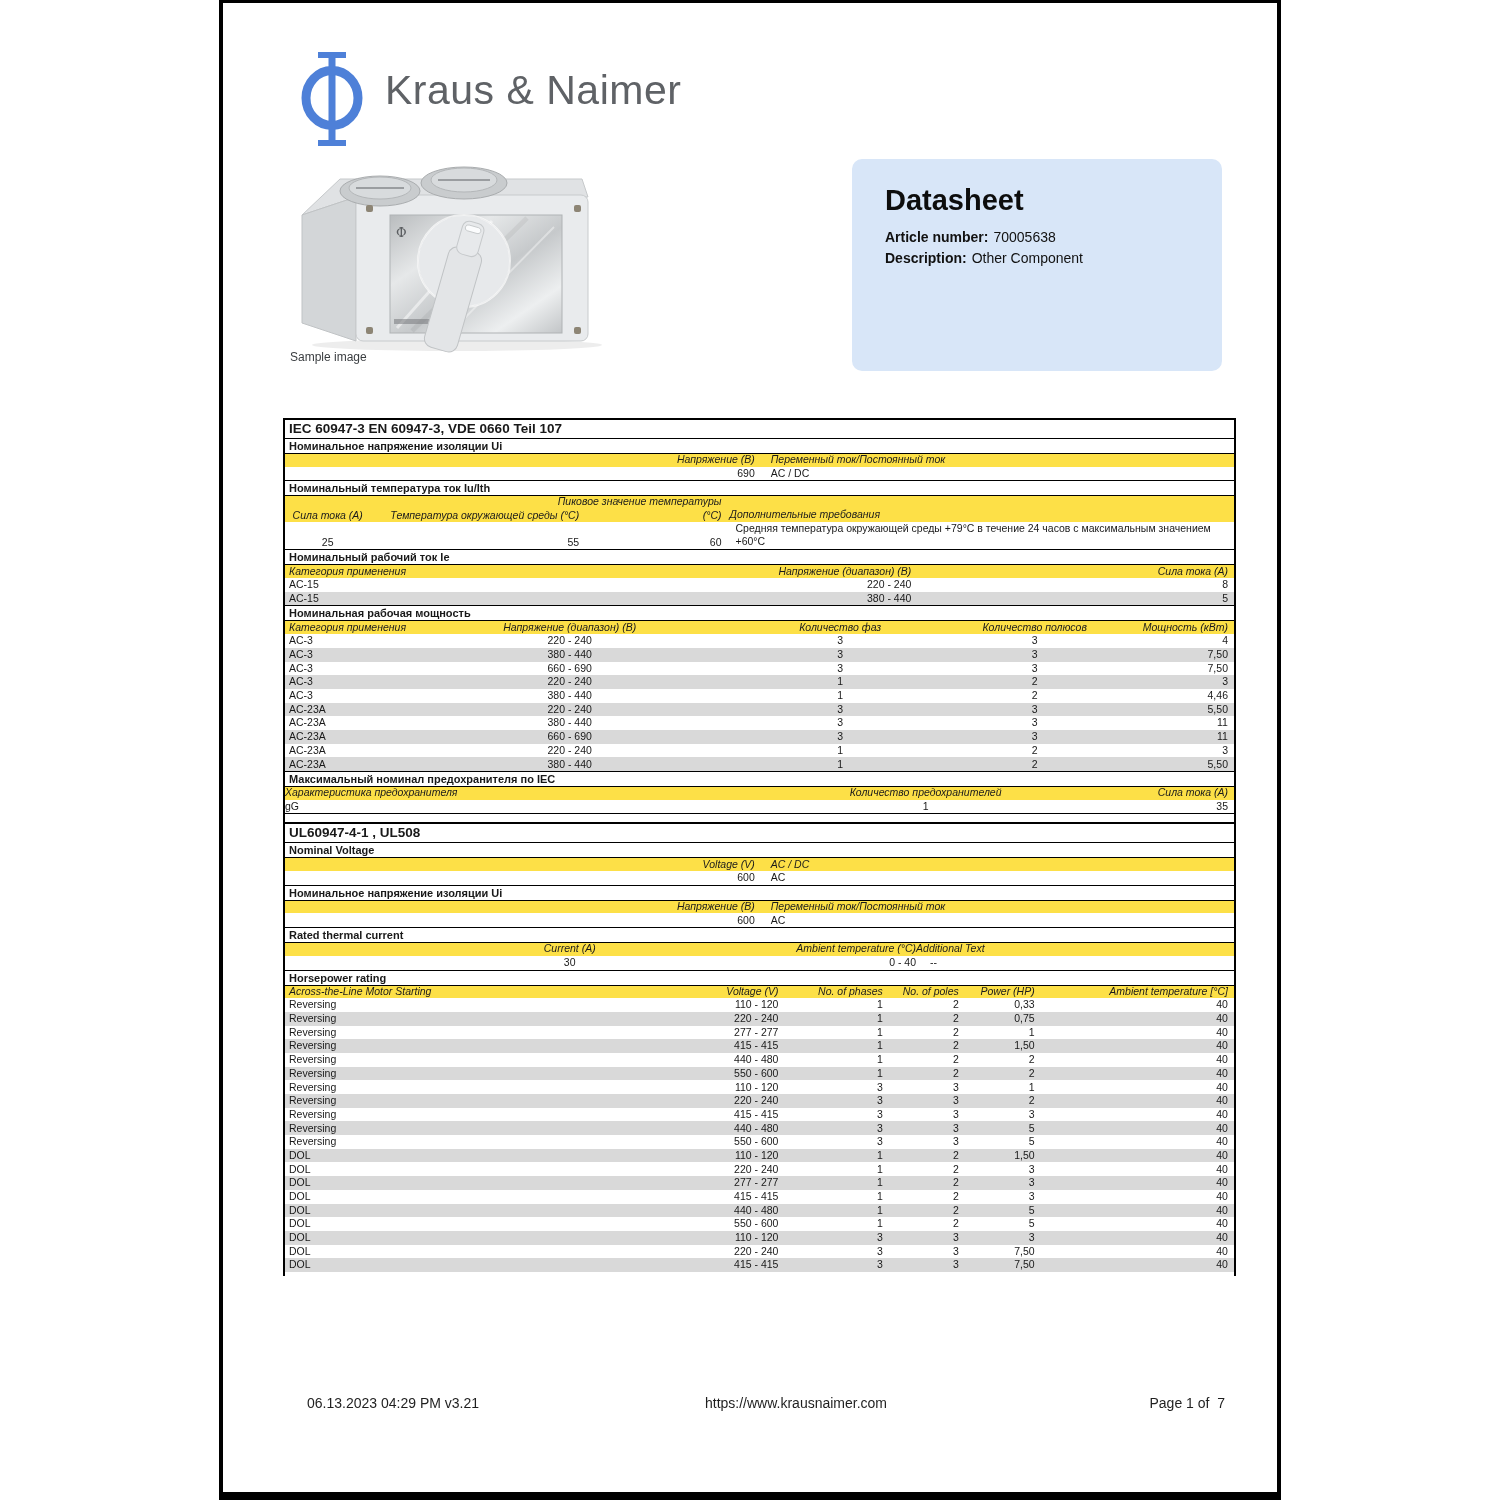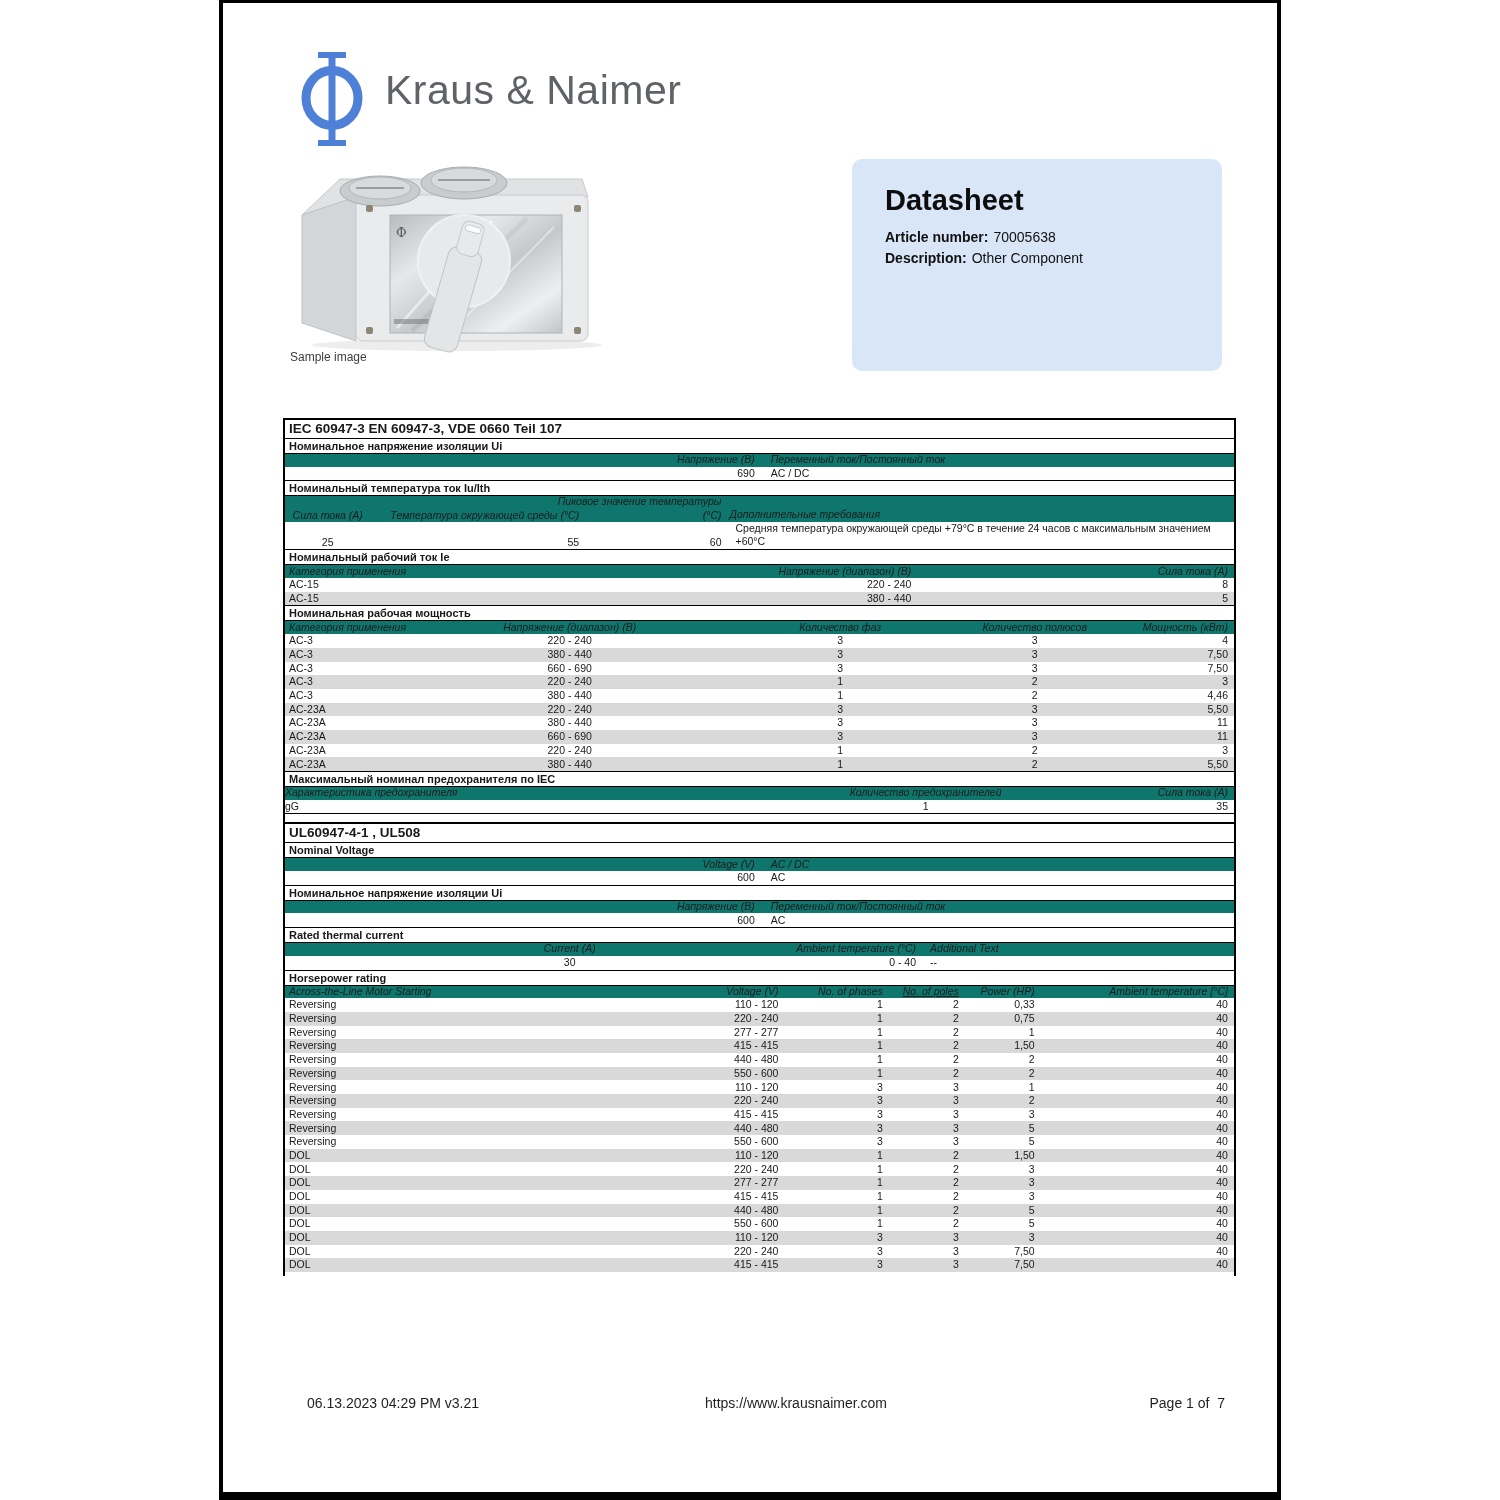--- a/index.html
+++ b/index.html
@@ -19,21 +19,21 @@
   .card-title{font-size:29px;font-weight:bold;color:#0d0d0d;line-height:1;}
   .card-line{font-size:14px;color:#111;line-height:21px;}
   .card-line b{font-weight:bold;}
   .card-line .v{margin-left:5px;}
 
   
   .spec-table{border-left:2px solid #000;border-right:2px solid #000;font-size:10.5px;color:#191919;background:#fff;}
   .trow{box-sizing:border-box;display:flex;flex-direction:column;justify-content:flex-end;}
   .trow.h1{height:20px;border-top:2px solid #000;font-weight:bold;font-size:13.5px;padding:0 4px 2px;}
   .trow.h2{height:15px;border-top:1.5px solid #000;font-weight:bold;font-size:11px;padding:0 4px 1px;}
-  .trow.head,.trow.head2{background:#0f766e;border-top:1px solid #000;font-style:italic;color:#1b1b1b;}
+  .trow.head,.trow.head2{background:#fde047;border-top:1px solid #000;font-style:italic;color:#1b1b1b;}
   .trow.head{height:13.7px;}
   .trow.head2{height:27px;}
   .trow.row{height:13.7px;}
   .trow.row.tall{height:27px;}
   .trow.row.shade{background:#d9d9d9;}
   .trow.gap{height:9px;border-top:1px solid #000;}
   .trow.end{height:4px;}
   .tline{display:flex;align-items:flex-end;width:100%;line-height:12.5px;padding-bottom:1px;box-sizing:border-box;}
   .tcell{box-sizing:border-box;white-space:nowrap;}
   .tcell.wrap{white-space:normal;line-height:13px;}
@@ -306,38 +306,38 @@
           <div class="tcell a-r" style="width: 49.5%;">600</div>
           <div class="tcell a-l" style="width: 50.5%; padding-left: 16px;">AC</div>
         </div>
       </div>
       <div class="trow h2">Rated thermal current</div>
       <div class="trow head">
         <div class="tline">
           <div class="tcell a-l" style="width: 15%; padding-left: 4px;"></div>
           <div class="tcell a-c" style="width: 30%;">Current (A)</div>
           <div class="tcell a-r" style="width: 21.5%;">Ambient temperature (°C)</div>
-          <div class="tcell a-l" style="width: 33.5%; padding-left: 14px;">Additional Text</div>
+          <div class="tcell a-l" style="width: 33.5%; ">Additional Text</div>
         </div>
       </div>
       <div class="trow row">
         <div class="tline">
           <div class="tcell a-l" style="width: 15%; padding-left: 4px;"></div>
           <div class="tcell a-c" style="width: 30%;">30</div>
           <div class="tcell a-r" style="width: 21.5%;">0 - 40</div>
           <div class="tcell a-l" style="width: 33.5%; padding-left: 14px;">--</div>
         </div>
       </div>
       <div class="trow h2">Horsepower rating</div>
       <div class="trow head">
         <div class="tline">
           <div class="tcell a-l" style="width: 38%; padding-left: 4px;">Across-the-Line Motor Starting</div>
           <div class="tcell a-r" style="width: 14%;">Voltage (V)</div>
           <div class="tcell a-r" style="width: 11%;">No. of phases</div>
-          <div class="tcell a-r" style="width: 8%; text-decoration: underline;">No. of poles</div>
+          <div class="tcell a-r" style="width: 8%;">No. of poles</div>
           <div class="tcell a-r" style="width: 8%;">Power (HP)</div>
           <div class="tcell a-r" style="width: 21%; padding-right: 6px;">Ambient temperature [°C]</div>
         </div>
       </div>
       <div class="trow row">
         <div class="tline">
           <div class="tcell a-l" style="width: 38%; padding-left: 4px;">Reversing</div>
           <div class="tcell a-r" style="width: 14%;">110 - 120</div>
           <div class="tcell a-r" style="width: 11%;">1</div>
           <div class="tcell a-r" style="width: 8%;">2</div>

